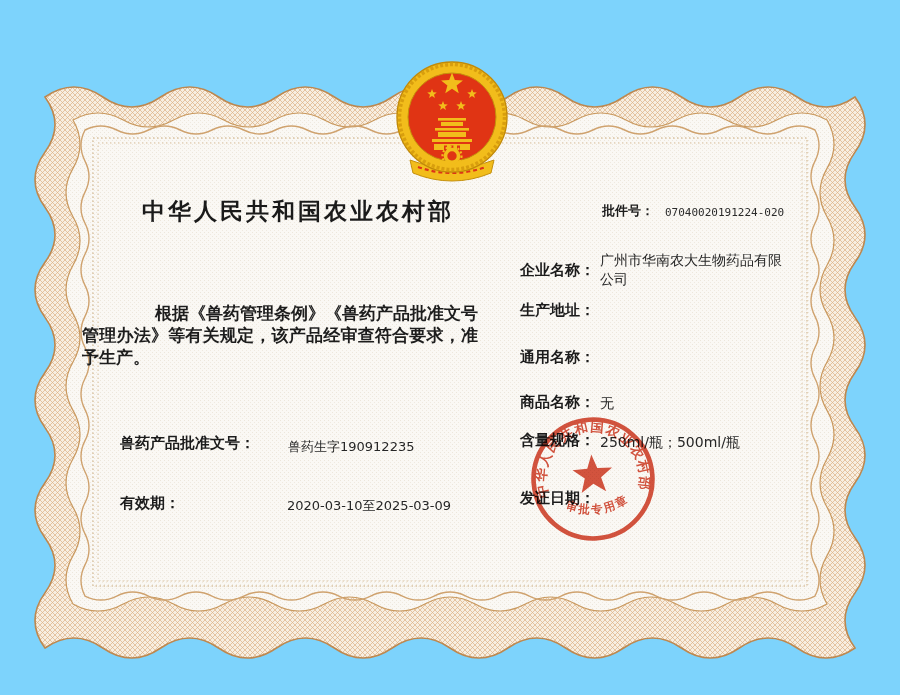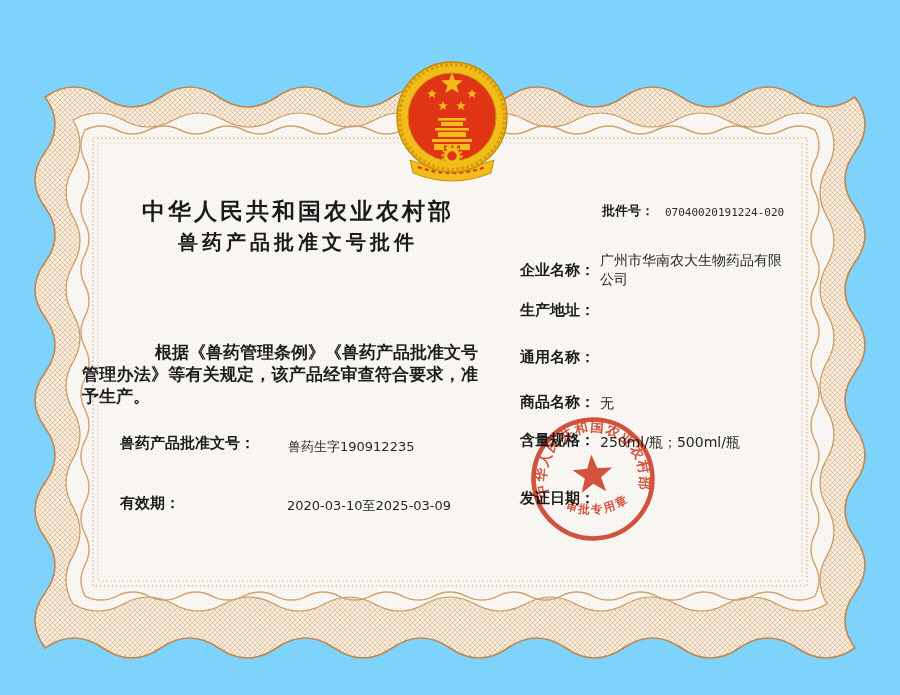--- a/index.html
+++ b/index.html
@@ -11,21 +11,21 @@
   .cert-title{position:absolute;left:80px;top:196px;width:436px;text-align:center;
       font-family:"DejaVu Serif","DejaVu Sans",serif;font-weight:700;font-size:23px;
       letter-spacing:3px;color:#1a1a1a;white-space:nowrap;}
   .cert-subtitle{position:absolute;left:80px;top:229px;width:436px;text-align:center;
       font-family:"DejaVu Serif","DejaVu Sans",serif;font-weight:700;font-size:20px;
       letter-spacing:4px;color:#1a1a1a;white-space:nowrap;}
   .appr-label{position:absolute;left:602px;top:202px;font-weight:700;font-size:13px;white-space:nowrap;}
   .appr-value{position:absolute;left:665px;top:206px;font-family:"DejaVu Sans Mono",monospace;
       font-size:11px;letter-spacing:0px;color:#2b2b2b;white-space:nowrap;}
   .paragraph{position:absolute;left:82px;top:302px;width:396px;font-size:17px;font-weight:700;
-      line-height:22px;color:#1d1d1d;text-indent:73px;text-align:justify;margin-top:39px;}
+      line-height:22px;color:#1d1d1d;text-indent:73px;text-align:justify;}
   .rlabel{position:absolute;left:520px;width:86px;font-weight:700;font-size:15px;white-space:nowrap;}
   .rvalue{position:absolute;left:600px;width:192px;font-size:14px;line-height:19px;color:#262626;}
   .rl0{top:261px}.rv0{top:251px}
   .rl1{top:301px}.rv1{top:291px}
   .rl2{top:348px}.rv2{top:331px}
   .rl3{top:393px}.rv3{top:394px}
   .rl4{top:431px}.rv4{top:433px}
   .rl5{top:489px}.rv5{top:491px}
   .llabel{position:absolute;left:120px;font-weight:700;font-size:15px;white-space:nowrap;}
   .lvalue{position:absolute;font-size:13px;color:#262626;white-space:nowrap;}
@@ -91,21 +91,20 @@
         <rect x="50" y="88.5" width="3" height="4.5"></rect>
         <rect x="56.5" y="88.5" width="3" height="4.5"></rect>
         <rect x="63" y="88.5" width="3" height="4.5"></rect>
       </g>
       <circle cx="58" cy="99" r="6.5" fill="none" stroke="#f2bd1b" stroke-width="3.6"></circle>
       <circle cx="58" cy="99" r="9.5" fill="none" stroke="#f2bd1b" stroke-width="2.2" stroke-dasharray="2 2.2"></circle>
     </svg>
   </div>
 
   <div class="cert-title">中华人民共和国农业农村部</div>
-  <div class="cert-subtitle">兽药产品批准文号批件</div>
 
   <div class="appr-label">批件号：</div>
   <div class="appr-value">07040020191224-020</div>
 
   <div class="paragraph">根据《兽药管理条例》《兽药产品批准文号管理办法》等有关规定，该产品经审查符合要求，准予生产。</div>
 
   <div class="rlabel rl0">企业名称：</div>
   <div class="rvalue rv0">广州市华南农大生物药品有限公司</div>
   <div class="rlabel rl1">生产地址：</div>
   <div class="rlabel rl2">通用名称：</div>

